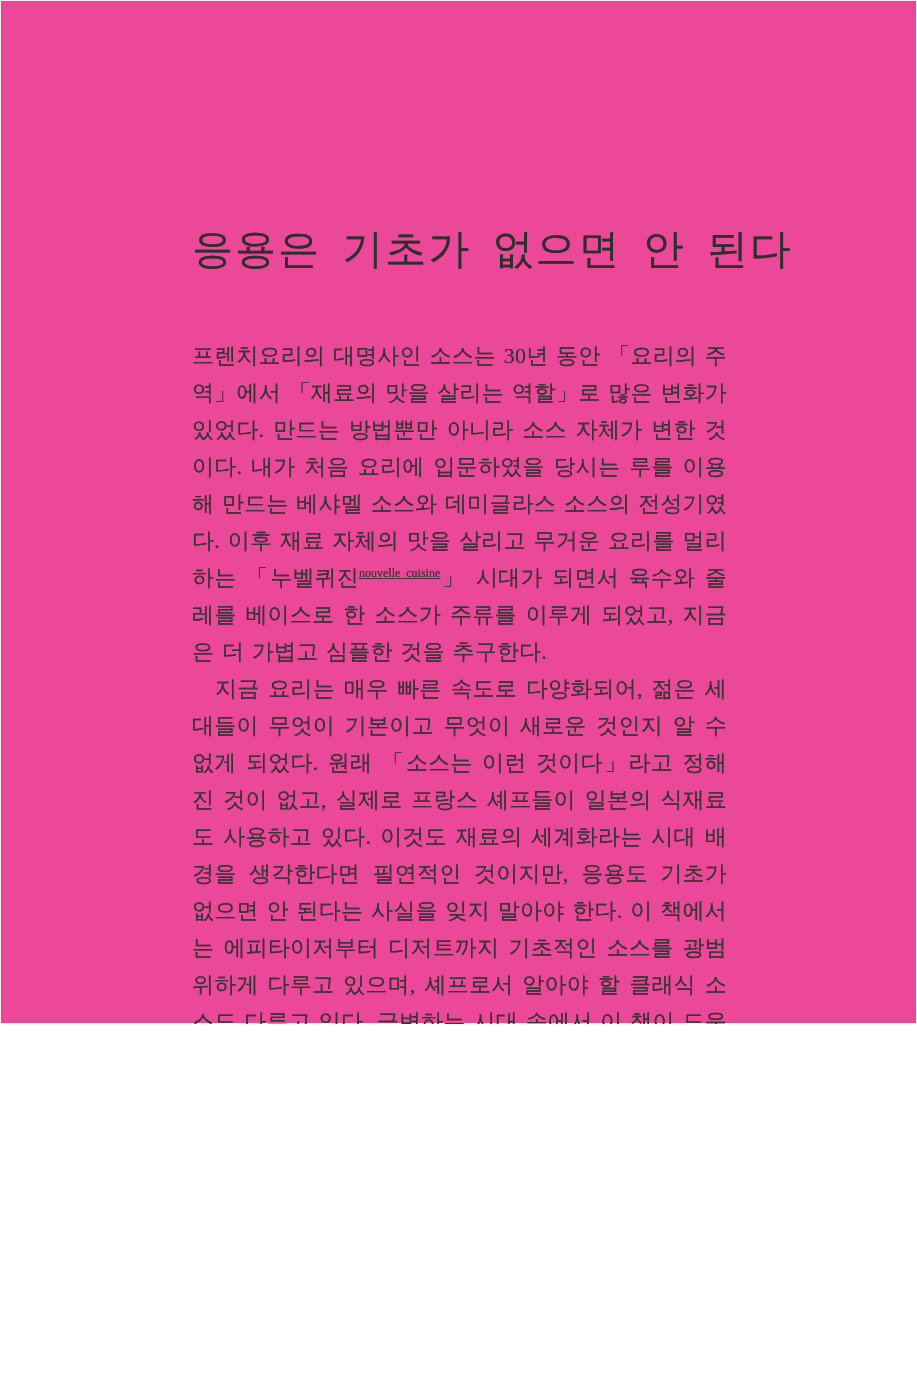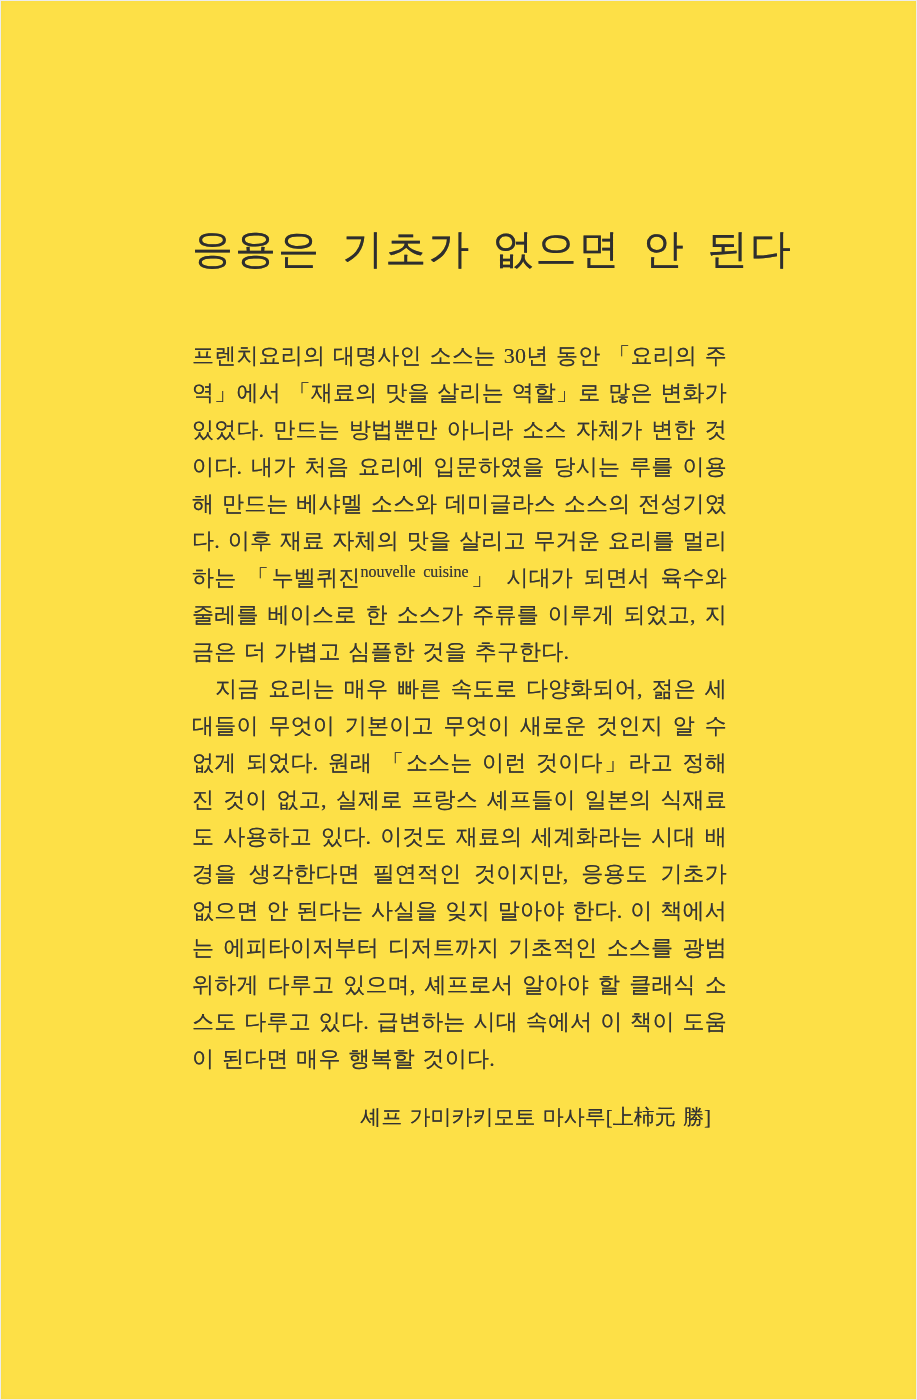--- a/index.html
+++ b/index.html
@@ -5,22 +5,22 @@
   * { margin: 0; padding: 0; box-sizing: border-box; }
 
   html, body {
     background: #ffffff;
     font-family: "Liberation Serif", "DejaVu Serif", serif;
   }
 
   .scan-page {
     position: relative;
     width: 917px;
-    height: 1400px;
-    background: #fde047;
+    height: 1024px;
+    background: #ec4899;
     box-shadow: inset 0 0 0 1px #ededeb, inset 0 0 10px rgba(0,0,0,0.025);
     overflow: hidden;
     padding-left: 13px;
   }
 
   .content {
     position: absolute;
     top: 222px;
     left: 192px;
     width: 535px;
@@ -46,26 +46,27 @@
     word-spacing: 2px;
     letter-spacing: 0.2px;
     text-shadow: 0 0 0.6px rgba(40,40,40,0.65);
   }
 
   .body-text p.indent {
     text-indent: 23px;
   }
 
   sup.annotation {
-    font-size: 16px;
+    font-size: 12px;
     letter-spacing: 0;
     word-spacing: 1px;
     line-height: 0;
     vertical-align: super;
     color: #3a3a3a;
+    text-decoration: underline;
   }
 
   .signature {
     margin-top: 26px;
     padding-right: 16px;
     font-size: 21px;
     text-align: right;
     color: #333333;
     word-spacing: 2px;
     text-shadow: 0 0 0.6px rgba(40,40,40,0.6);

